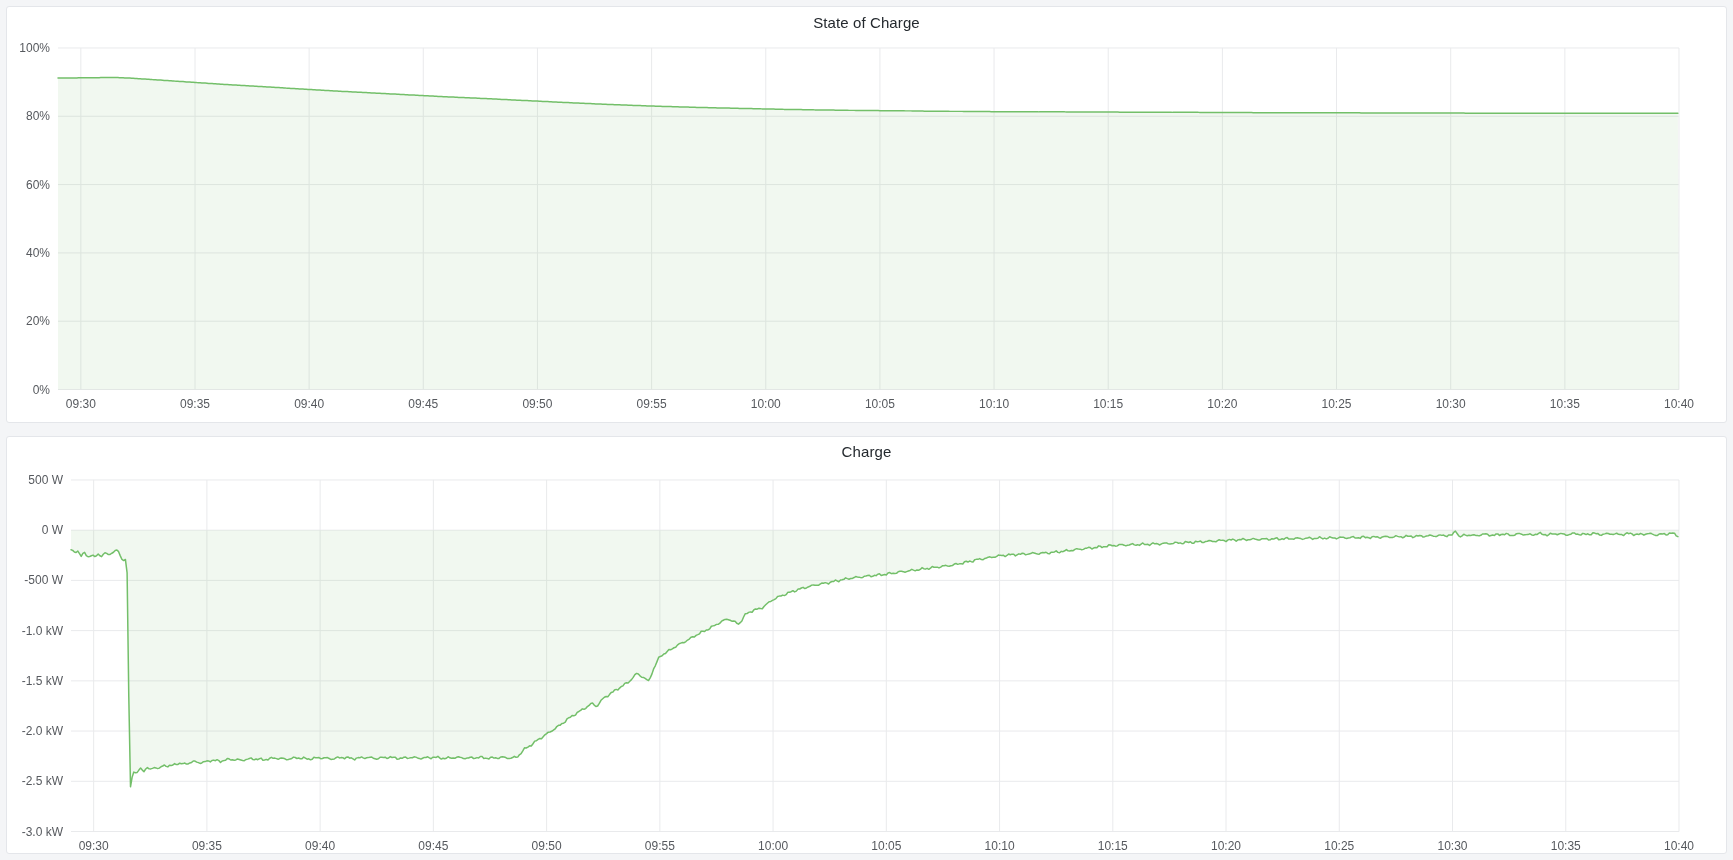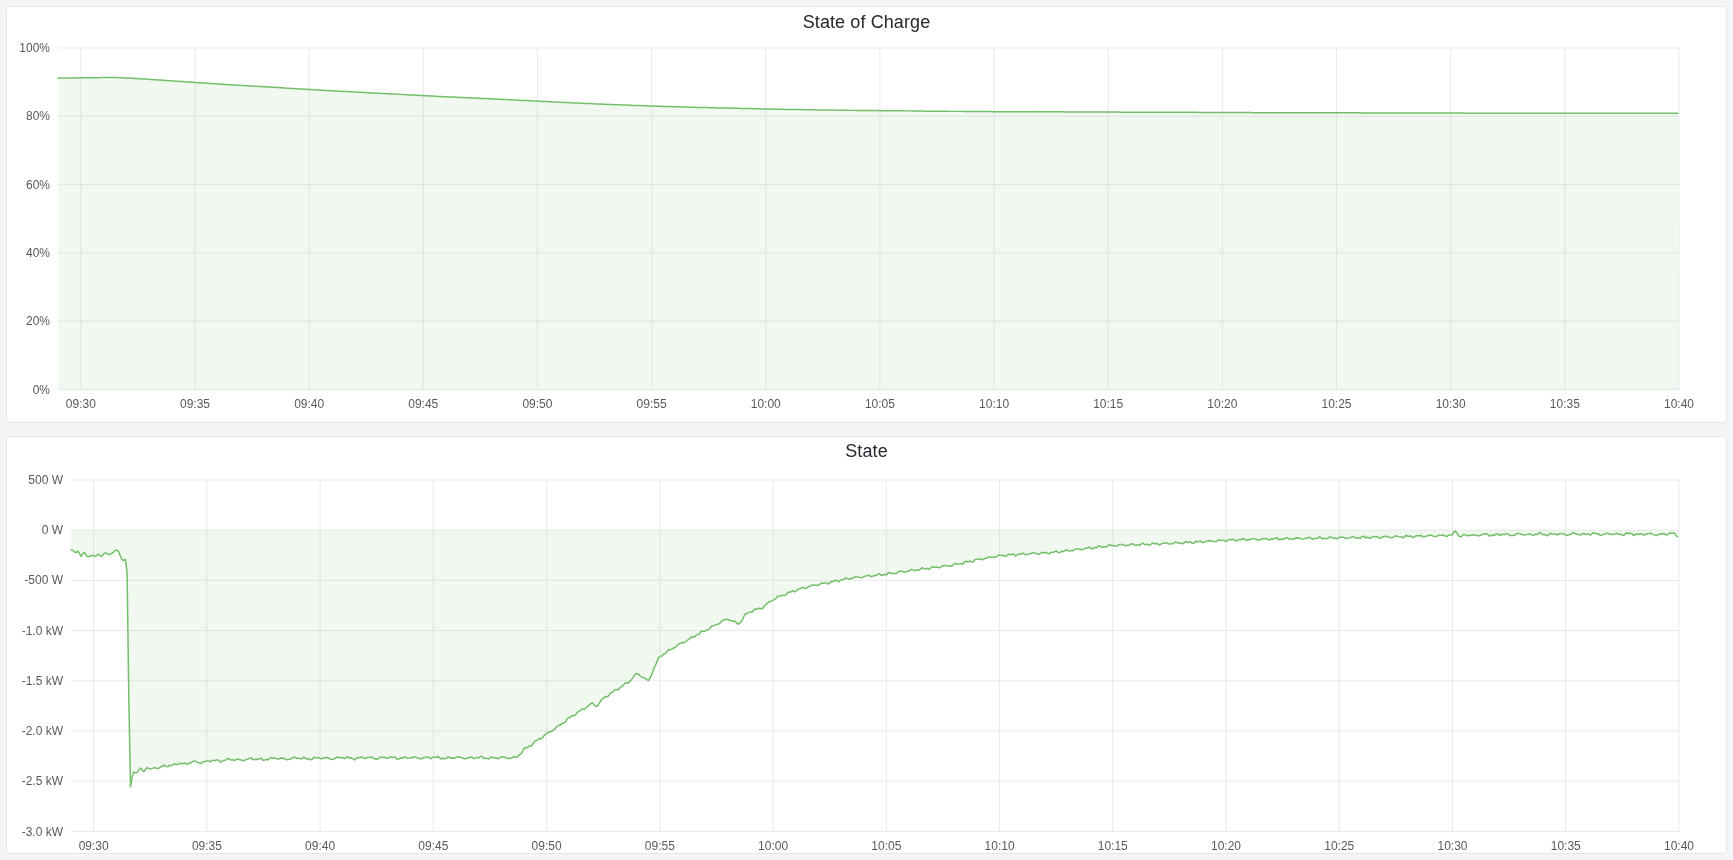--- a/index.html
+++ b/index.html
@@ -25,21 +25,21 @@
   .panel-soc { height: 417px; }
   .panel-power { height: 419px; }
   .panel-header {
     position: absolute; top: 0; left: 0; right: 0;
     height: 30px;
     display: flex; align-items: center; justify-content: center;
     z-index: 2;
     cursor: pointer;
   }
   .panel-title {
-    font-size: 18px; font-weight: 500; color: #24292e;
+    font-size: 15px; font-weight: 500; color: #24292e;
     letter-spacing: 0.1px;
   }
   .chart-svg { display: block; width: 100%; height: 100%; }
   .chart-svg text {
     font-family: "Liberation Sans", sans-serif;
     font-size: 12px;
     fill: #56595e;
   }
 </style>
 </head>
@@ -94,21 +94,21 @@
         <text x="1557.8450704225352" y="401" text-anchor="middle" fill="#56595e">10:35</text>
         <line x1="1672" y1="41" x2="1672" y2="383" stroke="#e9eaec" stroke-width="1"></line>
         <text x="1672" y="401" text-anchor="middle" fill="#56595e">10:40</text>
         <path d="M51.0 71.1L52.7 71.1L54.4 71.1L56.1 71.1L57.8 71.0L59.6 71.0L61.3 71.0L63.0 71.0L64.7 71.0L66.4 71.0L68.1 71.0L69.8 71.0L71.5 70.9L73.3 70.9L75.0 70.9L76.7 70.9L78.4 70.9L80.1 70.9L81.8 70.9L83.5 70.8L85.2 70.8L87.0 70.8L88.7 70.8L90.4 70.8L92.1 70.8L93.8 70.7L95.5 70.7L97.2 70.7L98.9 70.7L100.7 70.7L102.4 70.7L104.1 70.7L105.8 70.7L107.5 70.7L109.2 70.7L110.9 70.7L112.6 70.8L114.4 70.9L116.1 70.9L117.8 71.0L119.5 71.1L121.2 71.1L122.9 71.2L124.6 71.3L126.3 71.4L128.1 71.5L129.8 71.6L131.5 71.8L133.2 71.9L134.9 72.0L136.6 72.1L138.3 72.2L140.0 72.3L141.8 72.4L143.5 72.5L145.2 72.7L146.9 72.8L148.6 72.9L150.3 73.0L152.0 73.1L153.7 73.2L155.5 73.3L157.2 73.5L158.9 73.6L160.6 73.7L162.3 73.8L164.0 73.9L165.7 74.0L167.4 74.2L169.2 74.3L170.9 74.4L172.6 74.5L174.3 74.6L176.0 74.7L177.7 74.8L179.4 75.0L181.1 75.1L182.8 75.2L184.6 75.3L186.3 75.4L188.0 75.5L189.7 75.7L191.4 75.8L193.1 75.9L194.8 76.0L196.5 76.1L198.3 76.2L200.0 76.3L201.7 76.5L203.4 76.6L205.1 76.7L206.8 76.8L208.5 76.9L210.2 77.0L212.0 77.1L213.7 77.3L215.4 77.4L217.1 77.5L218.8 77.6L220.5 77.7L222.2 77.8L223.9 77.9L225.7 78.0L227.4 78.1L229.1 78.2L230.8 78.3L232.5 78.4L234.2 78.5L235.9 78.6L237.6 78.7L239.4 78.8L241.1 78.9L242.8 79.0L244.5 79.1L246.2 79.2L247.9 79.3L249.6 79.4L251.3 79.5L253.1 79.6L254.8 79.7L256.5 79.8L258.2 79.9L259.9 80.0L261.6 80.1L263.3 80.2L265.0 80.3L266.8 80.4L268.5 80.5L270.2 80.6L271.9 80.7L273.6 80.8L275.3 80.9L277.0 81.0L278.7 81.2L280.5 81.3L282.2 81.4L283.9 81.5L285.6 81.6L287.3 81.7L289.0 81.8L290.7 81.9L292.4 82.0L294.1 82.1L295.9 82.2L297.6 82.3L299.3 82.4L301.0 82.5L302.7 82.6L304.4 82.7L306.1 82.8L307.8 82.9L309.6 83.0L311.3 83.1L313.0 83.2L314.7 83.3L316.4 83.4L318.1 83.5L319.8 83.6L321.5 83.7L323.3 83.8L325.0 83.9L326.7 84.0L328.4 84.1L330.1 84.2L331.8 84.3L333.5 84.4L335.2 84.5L337.0 84.5L338.7 84.6L340.4 84.7L342.1 84.8L343.8 84.9L345.5 85.0L347.2 85.1L348.9 85.2L350.7 85.3L352.4 85.4L354.1 85.4L355.8 85.5L357.5 85.6L359.2 85.7L360.9 85.8L362.6 85.9L364.4 86.0L366.1 86.1L367.8 86.2L369.5 86.3L371.2 86.3L372.9 86.4L374.6 86.5L376.3 86.6L378.1 86.7L379.8 86.8L381.5 86.9L383.2 87.0L384.9 87.1L386.6 87.2L388.3 87.2L390.0 87.3L391.8 87.4L393.5 87.5L395.2 87.6L396.9 87.7L398.6 87.8L400.3 87.9L402.0 88.0L403.7 88.1L405.5 88.1L407.2 88.2L408.9 88.3L410.6 88.4L412.3 88.5L414.0 88.6L415.7 88.7L417.4 88.8L419.1 88.9L420.9 88.9L422.6 89.0L424.3 89.1L426.0 89.2L427.7 89.3L429.4 89.4L431.1 89.5L432.8 89.6L434.6 89.7L436.3 89.8L438.0 89.8L439.7 89.9L441.4 90.0L443.1 90.1L444.8 90.2L446.5 90.2L448.3 90.3L450.0 90.4L451.7 90.5L453.4 90.5L455.1 90.6L456.8 90.7L458.5 90.8L460.2 90.9L462.0 90.9L463.7 91.0L465.4 91.1L467.1 91.2L468.8 91.2L470.5 91.3L472.2 91.4L473.9 91.5L475.7 91.5L477.4 91.6L479.1 91.7L480.8 91.8L482.5 91.9L484.2 91.9L485.9 92.0L487.6 92.1L489.4 92.2L491.1 92.3L492.8 92.4L494.5 92.5L496.2 92.6L497.9 92.6L499.6 92.7L501.3 92.8L503.1 92.9L504.8 93.0L506.5 93.1L508.2 93.2L509.9 93.3L511.6 93.3L513.3 93.4L515.0 93.5L516.8 93.6L518.5 93.6L520.2 93.7L521.9 93.8L523.6 93.9L525.3 94.0L527.0 94.0L528.7 94.1L530.5 94.2L532.2 94.3L533.9 94.4L535.6 94.5L537.3 94.5L539.0 94.6L540.7 94.7L542.4 94.8L544.1 94.9L545.9 95.0L547.6 95.1L549.3 95.2L551.0 95.3L552.7 95.3L554.4 95.4L556.1 95.5L557.8 95.6L559.6 95.7L561.3 95.7L563.0 95.8L564.7 95.9L566.4 96.0L568.1 96.0L569.8 96.1L571.5 96.2L573.3 96.3L575.0 96.4L576.7 96.4L578.4 96.5L580.1 96.6L581.8 96.7L583.5 96.7L585.2 96.8L587.0 96.9L588.7 97.0L590.4 97.0L592.1 97.1L593.8 97.2L595.5 97.3L597.2 97.4L598.9 97.4L600.7 97.5L602.4 97.6L604.1 97.6L605.8 97.7L607.5 97.8L609.2 97.8L610.9 97.9L612.6 97.9L614.4 98.0L616.1 98.1L617.8 98.1L619.5 98.2L621.2 98.3L622.9 98.3L624.6 98.4L626.3 98.5L628.1 98.5L629.8 98.6L631.5 98.6L633.2 98.7L634.9 98.8L636.6 98.8L638.3 98.9L640.0 99.0L641.8 99.0L643.5 99.1L645.2 99.2L646.9 99.2L648.6 99.3L650.3 99.3L652.0 99.4L653.7 99.4L655.5 99.5L657.2 99.5L658.9 99.6L660.6 99.6L662.3 99.7L664.0 99.7L665.7 99.8L667.4 99.8L669.1 99.9L670.9 99.9L672.6 100.0L674.3 100.0L676.0 100.1L677.7 100.1L679.4 100.2L681.1 100.2L682.8 100.3L684.6 100.3L686.3 100.4L688.0 100.4L689.7 100.5L691.4 100.5L693.1 100.6L694.8 100.6L696.5 100.6L698.3 100.7L700.0 100.7L701.7 100.8L703.4 100.8L705.1 100.8L706.8 100.9L708.5 100.9L710.2 101.0L712.0 101.0L713.7 101.0L715.4 101.1L717.1 101.1L718.8 101.1L720.5 101.2L722.2 101.2L723.9 101.3L725.7 101.3L727.4 101.3L729.1 101.4L730.8 101.4L732.5 101.5L734.2 101.5L735.9 101.5L737.6 101.6L739.4 101.6L741.1 101.6L742.8 101.7L744.5 101.7L746.2 101.8L747.9 101.8L749.6 101.8L751.3 101.9L753.1 101.9L754.8 102.0L756.5 102.0L758.2 102.0L759.9 102.1L761.6 102.1L763.3 102.1L765.0 102.2L766.8 102.2L768.5 102.3L770.2 102.3L771.9 102.3L773.6 102.4L775.3 102.4L777.0 102.5L778.7 102.5L780.4 102.5L782.2 102.6L783.9 102.6L785.6 102.6L787.3 102.6L789.0 102.7L790.7 102.7L792.4 102.7L794.1 102.7L795.9 102.8L797.6 102.8L799.3 102.8L801.0 102.9L802.7 102.9L804.4 102.9L806.1 102.9L807.8 103.0L809.6 103.0L811.3 103.0L813.0 103.0L814.7 103.1L816.4 103.1L818.1 103.1L819.8 103.1L821.5 103.2L823.3 103.2L825.0 103.2L826.7 103.2L828.4 103.3L830.1 103.3L831.8 103.3L833.5 103.3L835.2 103.4L837.0 103.4L838.7 103.4L840.4 103.4L842.1 103.5L843.8 103.5L845.5 103.5L847.2 103.5L848.9 103.6L850.7 103.6L852.4 103.6L854.1 103.6L855.8 103.6L857.5 103.6L859.2 103.7L860.9 103.7L862.6 103.7L864.4 103.7L866.1 103.7L867.8 103.7L869.5 103.7L871.2 103.7L872.9 103.8L874.6 103.8L876.3 103.8L878.1 103.8L879.8 103.8L881.5 103.8L883.2 103.8L884.9 103.8L886.6 103.9L888.3 103.9L890.0 103.9L891.8 103.9L893.5 103.9L895.2 103.9L896.9 103.9L898.6 104.0L900.3 104.0L902.0 104.0L903.7 104.0L905.4 104.1L907.2 104.1L908.9 104.1L910.6 104.2L912.3 104.2L914.0 104.2L915.7 104.2L917.4 104.3L919.1 104.3L920.9 104.3L922.6 104.3L924.3 104.3L926.0 104.3L927.7 104.3L929.4 104.4L931.1 104.4L932.8 104.4L934.6 104.4L936.3 104.4L938.0 104.4L939.7 104.4L941.4 104.4L943.1 104.5L944.8 104.5L946.5 104.5L948.3 104.5L950.0 104.5L951.7 104.5L953.4 104.5L955.1 104.5L956.8 104.6L958.5 104.6L960.2 104.6L962.0 104.6L963.7 104.6L965.4 104.6L967.1 104.6L968.8 104.6L970.5 104.7L972.2 104.7L973.9 104.7L975.7 104.7L977.4 104.7L979.1 104.7L980.8 104.7L982.5 104.7L984.2 104.8L985.9 104.8L987.6 104.8L989.4 104.8L991.1 104.8L992.8 104.8L994.5 104.8L996.2 104.8L997.9 104.8L999.6 104.8L1001.3 104.8L1003.1 104.8L1004.8 104.8L1006.5 104.9L1008.2 104.9L1009.9 104.9L1011.6 104.9L1013.3 104.9L1015.0 104.9L1016.8 104.9L1018.5 104.9L1020.2 104.9L1021.9 104.9L1023.6 104.9L1025.3 104.9L1027.0 104.9L1028.7 104.9L1030.4 104.9L1032.2 105.0L1033.9 105.0L1035.6 105.0L1037.3 105.0L1039.0 105.0L1040.7 105.0L1042.4 105.0L1044.1 105.0L1045.9 105.0L1047.6 105.0L1049.3 105.0L1051.0 105.0L1052.7 105.0L1054.4 105.0L1056.1 105.0L1057.8 105.0L1059.6 105.1L1061.3 105.1L1063.0 105.1L1064.7 105.1L1066.4 105.1L1068.1 105.1L1069.8 105.1L1071.5 105.1L1073.3 105.1L1075.0 105.1L1076.7 105.1L1078.4 105.1L1080.1 105.1L1081.8 105.1L1083.5 105.1L1085.2 105.2L1087.0 105.2L1088.7 105.2L1090.4 105.2L1092.1 105.2L1093.8 105.2L1095.5 105.2L1097.2 105.2L1098.9 105.2L1100.7 105.2L1102.4 105.2L1104.1 105.2L1105.8 105.2L1107.5 105.2L1109.2 105.2L1110.9 105.2L1112.6 105.3L1114.4 105.3L1116.1 105.3L1117.8 105.3L1119.5 105.3L1121.2 105.3L1122.9 105.3L1124.6 105.3L1126.3 105.3L1128.1 105.3L1129.8 105.3L1131.5 105.3L1133.2 105.3L1134.9 105.3L1136.6 105.3L1138.3 105.3L1140.0 105.4L1141.8 105.4L1143.5 105.4L1145.2 105.4L1146.9 105.4L1148.6 105.4L1150.3 105.4L1152.0 105.4L1153.7 105.4L1155.4 105.4L1157.2 105.4L1158.9 105.4L1160.6 105.4L1162.3 105.4L1164.0 105.4L1165.7 105.5L1167.4 105.5L1169.1 105.5L1170.9 105.5L1172.6 105.5L1174.3 105.5L1176.0 105.5L1177.7 105.5L1179.4 105.5L1181.1 105.5L1182.8 105.5L1184.6 105.5L1186.3 105.5L1188.0 105.5L1189.7 105.5L1191.4 105.5L1193.1 105.6L1194.8 105.6L1196.5 105.6L1198.3 105.6L1200.0 105.6L1201.7 105.6L1203.4 105.6L1205.1 105.6L1206.8 105.6L1208.5 105.6L1210.2 105.6L1212.0 105.6L1213.7 105.6L1215.4 105.6L1217.1 105.6L1218.8 105.7L1220.5 105.7L1222.2 105.7L1223.9 105.7L1225.7 105.7L1227.4 105.7L1229.1 105.7L1230.8 105.7L1232.5 105.7L1234.2 105.7L1235.9 105.7L1237.6 105.7L1239.4 105.7L1241.1 105.7L1242.8 105.7L1244.5 105.7L1246.2 105.8L1247.9 105.8L1249.6 105.8L1251.3 105.8L1253.1 105.8L1254.8 105.8L1256.5 105.8L1258.2 105.8L1259.9 105.8L1261.6 105.8L1263.3 105.8L1265.0 105.8L1266.8 105.8L1268.5 105.8L1270.2 105.8L1271.9 105.8L1273.6 105.9L1275.3 105.9L1277.0 105.9L1278.7 105.9L1280.4 105.9L1282.2 105.9L1283.9 105.9L1285.6 105.9L1287.3 105.9L1289.0 105.9L1290.7 105.9L1292.4 105.9L1294.1 105.9L1295.9 105.9L1297.6 105.9L1299.3 106.0L1301.0 106.0L1302.7 106.0L1304.4 106.0L1306.1 106.0L1307.8 106.0L1309.6 106.0L1311.3 106.0L1313.0 106.0L1314.7 106.0L1316.4 106.0L1318.1 106.0L1319.8 106.0L1321.5 106.0L1323.3 106.0L1325.0 106.0L1326.7 106.0L1328.4 106.0L1330.1 106.0L1331.8 106.0L1333.5 106.0L1335.2 106.0L1337.0 106.0L1338.7 106.0L1340.4 106.0L1342.1 106.0L1343.8 106.0L1345.5 106.0L1347.2 106.0L1348.9 106.0L1350.7 106.0L1352.4 106.0L1354.1 106.1L1355.8 106.1L1357.5 106.1L1359.2 106.1L1360.9 106.1L1362.6 106.1L1364.4 106.1L1366.1 106.1L1367.8 106.1L1369.5 106.1L1371.2 106.1L1372.9 106.1L1374.6 106.1L1376.3 106.1L1378.1 106.1L1379.8 106.1L1381.5 106.1L1383.2 106.1L1384.9 106.1L1386.6 106.1L1388.3 106.1L1390.0 106.1L1391.7 106.1L1393.5 106.1L1395.2 106.1L1396.9 106.1L1398.6 106.2L1400.3 106.2L1402.0 106.2L1403.7 106.2L1405.4 106.2L1407.2 106.2L1408.9 106.2L1410.6 106.2L1412.3 106.2L1414.0 106.2L1415.7 106.2L1417.4 106.2L1419.1 106.2L1420.9 106.2L1422.6 106.2L1424.3 106.2L1426.0 106.2L1427.7 106.2L1429.4 106.2L1431.1 106.2L1432.8 106.2L1434.6 106.2L1436.3 106.2L1438.0 106.2L1439.7 106.2L1441.4 106.2L1443.1 106.2L1444.8 106.2L1446.5 106.2L1448.3 106.2L1450.0 106.2L1451.7 106.2L1453.4 106.2L1455.1 106.2L1456.8 106.2L1458.5 106.3L1460.2 106.3L1462.0 106.3L1463.7 106.3L1465.4 106.3L1467.1 106.3L1468.8 106.3L1470.5 106.3L1472.2 106.3L1473.9 106.3L1475.7 106.3L1477.4 106.3L1479.1 106.3L1480.8 106.3L1482.5 106.3L1484.2 106.3L1485.9 106.3L1487.6 106.3L1489.4 106.3L1491.1 106.3L1492.8 106.3L1494.5 106.3L1496.2 106.3L1497.9 106.3L1499.6 106.3L1501.3 106.3L1503.1 106.3L1504.8 106.3L1506.5 106.3L1508.2 106.3L1509.9 106.3L1511.6 106.3L1513.3 106.3L1515.0 106.3L1516.7 106.3L1518.5 106.3L1520.2 106.3L1521.9 106.3L1523.6 106.3L1525.3 106.3L1527.0 106.3L1528.7 106.3L1530.4 106.3L1532.2 106.3L1533.9 106.3L1535.6 106.3L1537.3 106.3L1539.0 106.3L1540.7 106.3L1542.4 106.3L1544.1 106.3L1545.9 106.3L1547.6 106.3L1549.3 106.3L1551.0 106.3L1552.7 106.3L1554.4 106.4L1556.1 106.4L1557.8 106.4L1559.6 106.4L1561.3 106.4L1563.0 106.4L1564.7 106.4L1566.4 106.4L1568.1 106.4L1569.8 106.4L1571.5 106.4L1573.3 106.4L1575.0 106.4L1576.7 106.4L1578.4 106.4L1580.1 106.4L1581.8 106.4L1583.5 106.4L1585.2 106.4L1587.0 106.4L1588.7 106.4L1590.4 106.4L1592.1 106.4L1593.8 106.4L1595.5 106.4L1597.2 106.4L1598.9 106.4L1600.7 106.4L1602.4 106.4L1604.1 106.4L1605.8 106.4L1607.5 106.4L1609.2 106.4L1610.9 106.4L1612.6 106.4L1614.4 106.4L1616.1 106.4L1617.8 106.4L1619.5 106.4L1621.2 106.4L1622.9 106.4L1624.6 106.4L1626.3 106.4L1628.1 106.4L1629.8 106.4L1631.5 106.4L1633.2 106.4L1634.9 106.4L1636.6 106.4L1638.3 106.4L1640.0 106.4L1641.7 106.4L1643.5 106.5L1645.2 106.5L1646.9 106.5L1648.6 106.5L1650.3 106.5L1652.0 106.5L1653.7 106.5L1655.4 106.5L1657.2 106.5L1658.9 106.5L1660.6 106.5L1662.3 106.5L1664.0 106.5L1665.7 106.5L1667.4 106.5L1669.1 106.5L1670.9 106.5L1672 383.0L51 383.0Z" fill="rgba(115,191,105,0.10)" stroke="none"></path>
         <path d="M51.0 71.1L52.7 71.1L54.4 71.1L56.1 71.1L57.8 71.0L59.6 71.0L61.3 71.0L63.0 71.0L64.7 71.0L66.4 71.0L68.1 71.0L69.8 71.0L71.5 70.9L73.3 70.9L75.0 70.9L76.7 70.9L78.4 70.9L80.1 70.9L81.8 70.9L83.5 70.8L85.2 70.8L87.0 70.8L88.7 70.8L90.4 70.8L92.1 70.8L93.8 70.7L95.5 70.7L97.2 70.7L98.9 70.7L100.7 70.7L102.4 70.7L104.1 70.7L105.8 70.7L107.5 70.7L109.2 70.7L110.9 70.7L112.6 70.8L114.4 70.9L116.1 70.9L117.8 71.0L119.5 71.1L121.2 71.1L122.9 71.2L124.6 71.3L126.3 71.4L128.1 71.5L129.8 71.6L131.5 71.8L133.2 71.9L134.9 72.0L136.6 72.1L138.3 72.2L140.0 72.3L141.8 72.4L143.5 72.5L145.2 72.7L146.9 72.8L148.6 72.9L150.3 73.0L152.0 73.1L153.7 73.2L155.5 73.3L157.2 73.5L158.9 73.6L160.6 73.7L162.3 73.8L164.0 73.9L165.7 74.0L167.4 74.2L169.2 74.3L170.9 74.4L172.6 74.5L174.3 74.6L176.0 74.7L177.7 74.8L179.4 75.0L181.1 75.1L182.8 75.2L184.6 75.3L186.3 75.4L188.0 75.5L189.7 75.7L191.4 75.8L193.1 75.9L194.8 76.0L196.5 76.1L198.3 76.2L200.0 76.3L201.7 76.5L203.4 76.6L205.1 76.7L206.8 76.8L208.5 76.9L210.2 77.0L212.0 77.1L213.7 77.3L215.4 77.4L217.1 77.5L218.8 77.6L220.5 77.7L222.2 77.8L223.9 77.9L225.7 78.0L227.4 78.1L229.1 78.2L230.8 78.3L232.5 78.4L234.2 78.5L235.9 78.6L237.6 78.7L239.4 78.8L241.1 78.9L242.8 79.0L244.5 79.1L246.2 79.2L247.9 79.3L249.6 79.4L251.3 79.5L253.1 79.6L254.8 79.7L256.5 79.8L258.2 79.9L259.9 80.0L261.6 80.1L263.3 80.2L265.0 80.3L266.8 80.4L268.5 80.5L270.2 80.6L271.9 80.7L273.6 80.8L275.3 80.9L277.0 81.0L278.7 81.2L280.5 81.3L282.2 81.4L283.9 81.5L285.6 81.6L287.3 81.7L289.0 81.8L290.7 81.9L292.4 82.0L294.1 82.1L295.9 82.2L297.6 82.3L299.3 82.4L301.0 82.5L302.7 82.6L304.4 82.7L306.1 82.8L307.8 82.9L309.6 83.0L311.3 83.1L313.0 83.2L314.7 83.3L316.4 83.4L318.1 83.5L319.8 83.6L321.5 83.7L323.3 83.8L325.0 83.9L326.7 84.0L328.4 84.1L330.1 84.2L331.8 84.3L333.5 84.4L335.2 84.5L337.0 84.5L338.7 84.6L340.4 84.7L342.1 84.8L343.8 84.9L345.5 85.0L347.2 85.1L348.9 85.2L350.7 85.3L352.4 85.4L354.1 85.4L355.8 85.5L357.5 85.6L359.2 85.7L360.9 85.8L362.6 85.9L364.4 86.0L366.1 86.1L367.8 86.2L369.5 86.3L371.2 86.3L372.9 86.4L374.6 86.5L376.3 86.6L378.1 86.7L379.8 86.8L381.5 86.9L383.2 87.0L384.9 87.1L386.6 87.2L388.3 87.2L390.0 87.3L391.8 87.4L393.5 87.5L395.2 87.6L396.9 87.7L398.6 87.8L400.3 87.9L402.0 88.0L403.7 88.1L405.5 88.1L407.2 88.2L408.9 88.3L410.6 88.4L412.3 88.5L414.0 88.6L415.7 88.7L417.4 88.8L419.1 88.9L420.9 88.9L422.6 89.0L424.3 89.1L426.0 89.2L427.7 89.3L429.4 89.4L431.1 89.5L432.8 89.6L434.6 89.7L436.3 89.8L438.0 89.8L439.7 89.9L441.4 90.0L443.1 90.1L444.8 90.2L446.5 90.2L448.3 90.3L450.0 90.4L451.7 90.5L453.4 90.5L455.1 90.6L456.8 90.7L458.5 90.8L460.2 90.9L462.0 90.9L463.7 91.0L465.4 91.1L467.1 91.2L468.8 91.2L470.5 91.3L472.2 91.4L473.9 91.5L475.7 91.5L477.4 91.6L479.1 91.7L480.8 91.8L482.5 91.9L484.2 91.9L485.9 92.0L487.6 92.1L489.4 92.2L491.1 92.3L492.8 92.4L494.5 92.5L496.2 92.6L497.9 92.6L499.6 92.7L501.3 92.8L503.1 92.9L504.8 93.0L506.5 93.1L508.2 93.2L509.9 93.3L511.6 93.3L513.3 93.4L515.0 93.5L516.8 93.6L518.5 93.6L520.2 93.7L521.9 93.8L523.6 93.9L525.3 94.0L527.0 94.0L528.7 94.1L530.5 94.2L532.2 94.3L533.9 94.4L535.6 94.5L537.3 94.5L539.0 94.6L540.7 94.7L542.4 94.8L544.1 94.9L545.9 95.0L547.6 95.1L549.3 95.2L551.0 95.3L552.7 95.3L554.4 95.4L556.1 95.5L557.8 95.6L559.6 95.7L561.3 95.7L563.0 95.8L564.7 95.9L566.4 96.0L568.1 96.0L569.8 96.1L571.5 96.2L573.3 96.3L575.0 96.4L576.7 96.4L578.4 96.5L580.1 96.6L581.8 96.7L583.5 96.7L585.2 96.8L587.0 96.9L588.7 97.0L590.4 97.0L592.1 97.1L593.8 97.2L595.5 97.3L597.2 97.4L598.9 97.4L600.7 97.5L602.4 97.6L604.1 97.6L605.8 97.7L607.5 97.8L609.2 97.8L610.9 97.9L612.6 97.9L614.4 98.0L616.1 98.1L617.8 98.1L619.5 98.2L621.2 98.3L622.9 98.3L624.6 98.4L626.3 98.5L628.1 98.5L629.8 98.6L631.5 98.6L633.2 98.7L634.9 98.8L636.6 98.8L638.3 98.9L640.0 99.0L641.8 99.0L643.5 99.1L645.2 99.2L646.9 99.2L648.6 99.3L650.3 99.3L652.0 99.4L653.7 99.4L655.5 99.5L657.2 99.5L658.9 99.6L660.6 99.6L662.3 99.7L664.0 99.7L665.7 99.8L667.4 99.8L669.1 99.9L670.9 99.9L672.6 100.0L674.3 100.0L676.0 100.1L677.7 100.1L679.4 100.2L681.1 100.2L682.8 100.3L684.6 100.3L686.3 100.4L688.0 100.4L689.7 100.5L691.4 100.5L693.1 100.6L694.8 100.6L696.5 100.6L698.3 100.7L700.0 100.7L701.7 100.8L703.4 100.8L705.1 100.8L706.8 100.9L708.5 100.9L710.2 101.0L712.0 101.0L713.7 101.0L715.4 101.1L717.1 101.1L718.8 101.1L720.5 101.2L722.2 101.2L723.9 101.3L725.7 101.3L727.4 101.3L729.1 101.4L730.8 101.4L732.5 101.5L734.2 101.5L735.9 101.5L737.6 101.6L739.4 101.6L741.1 101.6L742.8 101.7L744.5 101.7L746.2 101.8L747.9 101.8L749.6 101.8L751.3 101.9L753.1 101.9L754.8 102.0L756.5 102.0L758.2 102.0L759.9 102.1L761.6 102.1L763.3 102.1L765.0 102.2L766.8 102.2L768.5 102.3L770.2 102.3L771.9 102.3L773.6 102.4L775.3 102.4L777.0 102.5L778.7 102.5L780.4 102.5L782.2 102.6L783.9 102.6L785.6 102.6L787.3 102.6L789.0 102.7L790.7 102.7L792.4 102.7L794.1 102.7L795.9 102.8L797.6 102.8L799.3 102.8L801.0 102.9L802.7 102.9L804.4 102.9L806.1 102.9L807.8 103.0L809.6 103.0L811.3 103.0L813.0 103.0L814.7 103.1L816.4 103.1L818.1 103.1L819.8 103.1L821.5 103.2L823.3 103.2L825.0 103.2L826.7 103.2L828.4 103.3L830.1 103.3L831.8 103.3L833.5 103.3L835.2 103.4L837.0 103.4L838.7 103.4L840.4 103.4L842.1 103.5L843.8 103.5L845.5 103.5L847.2 103.5L848.9 103.6L850.7 103.6L852.4 103.6L854.1 103.6L855.8 103.6L857.5 103.6L859.2 103.7L860.9 103.7L862.6 103.7L864.4 103.7L866.1 103.7L867.8 103.7L869.5 103.7L871.2 103.7L872.9 103.8L874.6 103.8L876.3 103.8L878.1 103.8L879.8 103.8L881.5 103.8L883.2 103.8L884.9 103.8L886.6 103.9L888.3 103.9L890.0 103.9L891.8 103.9L893.5 103.9L895.2 103.9L896.9 103.9L898.6 104.0L900.3 104.0L902.0 104.0L903.7 104.0L905.4 104.1L907.2 104.1L908.9 104.1L910.6 104.2L912.3 104.2L914.0 104.2L915.7 104.2L917.4 104.3L919.1 104.3L920.9 104.3L922.6 104.3L924.3 104.3L926.0 104.3L927.7 104.3L929.4 104.4L931.1 104.4L932.8 104.4L934.6 104.4L936.3 104.4L938.0 104.4L939.7 104.4L941.4 104.4L943.1 104.5L944.8 104.5L946.5 104.5L948.3 104.5L950.0 104.5L951.7 104.5L953.4 104.5L955.1 104.5L956.8 104.6L958.5 104.6L960.2 104.6L962.0 104.6L963.7 104.6L965.4 104.6L967.1 104.6L968.8 104.6L970.5 104.7L972.2 104.7L973.9 104.7L975.7 104.7L977.4 104.7L979.1 104.7L980.8 104.7L982.5 104.7L984.2 104.8L985.9 104.8L987.6 104.8L989.4 104.8L991.1 104.8L992.8 104.8L994.5 104.8L996.2 104.8L997.9 104.8L999.6 104.8L1001.3 104.8L1003.1 104.8L1004.8 104.8L1006.5 104.9L1008.2 104.9L1009.9 104.9L1011.6 104.9L1013.3 104.9L1015.0 104.9L1016.8 104.9L1018.5 104.9L1020.2 104.9L1021.9 104.9L1023.6 104.9L1025.3 104.9L1027.0 104.9L1028.7 104.9L1030.4 104.9L1032.2 105.0L1033.9 105.0L1035.6 105.0L1037.3 105.0L1039.0 105.0L1040.7 105.0L1042.4 105.0L1044.1 105.0L1045.9 105.0L1047.6 105.0L1049.3 105.0L1051.0 105.0L1052.7 105.0L1054.4 105.0L1056.1 105.0L1057.8 105.0L1059.6 105.1L1061.3 105.1L1063.0 105.1L1064.7 105.1L1066.4 105.1L1068.1 105.1L1069.8 105.1L1071.5 105.1L1073.3 105.1L1075.0 105.1L1076.7 105.1L1078.4 105.1L1080.1 105.1L1081.8 105.1L1083.5 105.1L1085.2 105.2L1087.0 105.2L1088.7 105.2L1090.4 105.2L1092.1 105.2L1093.8 105.2L1095.5 105.2L1097.2 105.2L1098.9 105.2L1100.7 105.2L1102.4 105.2L1104.1 105.2L1105.8 105.2L1107.5 105.2L1109.2 105.2L1110.9 105.2L1112.6 105.3L1114.4 105.3L1116.1 105.3L1117.8 105.3L1119.5 105.3L1121.2 105.3L1122.9 105.3L1124.6 105.3L1126.3 105.3L1128.1 105.3L1129.8 105.3L1131.5 105.3L1133.2 105.3L1134.9 105.3L1136.6 105.3L1138.3 105.3L1140.0 105.4L1141.8 105.4L1143.5 105.4L1145.2 105.4L1146.9 105.4L1148.6 105.4L1150.3 105.4L1152.0 105.4L1153.7 105.4L1155.4 105.4L1157.2 105.4L1158.9 105.4L1160.6 105.4L1162.3 105.4L1164.0 105.4L1165.7 105.5L1167.4 105.5L1169.1 105.5L1170.9 105.5L1172.6 105.5L1174.3 105.5L1176.0 105.5L1177.7 105.5L1179.4 105.5L1181.1 105.5L1182.8 105.5L1184.6 105.5L1186.3 105.5L1188.0 105.5L1189.7 105.5L1191.4 105.5L1193.1 105.6L1194.8 105.6L1196.5 105.6L1198.3 105.6L1200.0 105.6L1201.7 105.6L1203.4 105.6L1205.1 105.6L1206.8 105.6L1208.5 105.6L1210.2 105.6L1212.0 105.6L1213.7 105.6L1215.4 105.6L1217.1 105.6L1218.8 105.7L1220.5 105.7L1222.2 105.7L1223.9 105.7L1225.7 105.7L1227.4 105.7L1229.1 105.7L1230.8 105.7L1232.5 105.7L1234.2 105.7L1235.9 105.7L1237.6 105.7L1239.4 105.7L1241.1 105.7L1242.8 105.7L1244.5 105.7L1246.2 105.8L1247.9 105.8L1249.6 105.8L1251.3 105.8L1253.1 105.8L1254.8 105.8L1256.5 105.8L1258.2 105.8L1259.9 105.8L1261.6 105.8L1263.3 105.8L1265.0 105.8L1266.8 105.8L1268.5 105.8L1270.2 105.8L1271.9 105.8L1273.6 105.9L1275.3 105.9L1277.0 105.9L1278.7 105.9L1280.4 105.9L1282.2 105.9L1283.9 105.9L1285.6 105.9L1287.3 105.9L1289.0 105.9L1290.7 105.9L1292.4 105.9L1294.1 105.9L1295.9 105.9L1297.6 105.9L1299.3 106.0L1301.0 106.0L1302.7 106.0L1304.4 106.0L1306.1 106.0L1307.8 106.0L1309.6 106.0L1311.3 106.0L1313.0 106.0L1314.7 106.0L1316.4 106.0L1318.1 106.0L1319.8 106.0L1321.5 106.0L1323.3 106.0L1325.0 106.0L1326.7 106.0L1328.4 106.0L1330.1 106.0L1331.8 106.0L1333.5 106.0L1335.2 106.0L1337.0 106.0L1338.7 106.0L1340.4 106.0L1342.1 106.0L1343.8 106.0L1345.5 106.0L1347.2 106.0L1348.9 106.0L1350.7 106.0L1352.4 106.0L1354.1 106.1L1355.8 106.1L1357.5 106.1L1359.2 106.1L1360.9 106.1L1362.6 106.1L1364.4 106.1L1366.1 106.1L1367.8 106.1L1369.5 106.1L1371.2 106.1L1372.9 106.1L1374.6 106.1L1376.3 106.1L1378.1 106.1L1379.8 106.1L1381.5 106.1L1383.2 106.1L1384.9 106.1L1386.6 106.1L1388.3 106.1L1390.0 106.1L1391.7 106.1L1393.5 106.1L1395.2 106.1L1396.9 106.1L1398.6 106.2L1400.3 106.2L1402.0 106.2L1403.7 106.2L1405.4 106.2L1407.2 106.2L1408.9 106.2L1410.6 106.2L1412.3 106.2L1414.0 106.2L1415.7 106.2L1417.4 106.2L1419.1 106.2L1420.9 106.2L1422.6 106.2L1424.3 106.2L1426.0 106.2L1427.7 106.2L1429.4 106.2L1431.1 106.2L1432.8 106.2L1434.6 106.2L1436.3 106.2L1438.0 106.2L1439.7 106.2L1441.4 106.2L1443.1 106.2L1444.8 106.2L1446.5 106.2L1448.3 106.2L1450.0 106.2L1451.7 106.2L1453.4 106.2L1455.1 106.2L1456.8 106.2L1458.5 106.3L1460.2 106.3L1462.0 106.3L1463.7 106.3L1465.4 106.3L1467.1 106.3L1468.8 106.3L1470.5 106.3L1472.2 106.3L1473.9 106.3L1475.7 106.3L1477.4 106.3L1479.1 106.3L1480.8 106.3L1482.5 106.3L1484.2 106.3L1485.9 106.3L1487.6 106.3L1489.4 106.3L1491.1 106.3L1492.8 106.3L1494.5 106.3L1496.2 106.3L1497.9 106.3L1499.6 106.3L1501.3 106.3L1503.1 106.3L1504.8 106.3L1506.5 106.3L1508.2 106.3L1509.9 106.3L1511.6 106.3L1513.3 106.3L1515.0 106.3L1516.7 106.3L1518.5 106.3L1520.2 106.3L1521.9 106.3L1523.6 106.3L1525.3 106.3L1527.0 106.3L1528.7 106.3L1530.4 106.3L1532.2 106.3L1533.9 106.3L1535.6 106.3L1537.3 106.3L1539.0 106.3L1540.7 106.3L1542.4 106.3L1544.1 106.3L1545.9 106.3L1547.6 106.3L1549.3 106.3L1551.0 106.3L1552.7 106.3L1554.4 106.4L1556.1 106.4L1557.8 106.4L1559.6 106.4L1561.3 106.4L1563.0 106.4L1564.7 106.4L1566.4 106.4L1568.1 106.4L1569.8 106.4L1571.5 106.4L1573.3 106.4L1575.0 106.4L1576.7 106.4L1578.4 106.4L1580.1 106.4L1581.8 106.4L1583.5 106.4L1585.2 106.4L1587.0 106.4L1588.7 106.4L1590.4 106.4L1592.1 106.4L1593.8 106.4L1595.5 106.4L1597.2 106.4L1598.9 106.4L1600.7 106.4L1602.4 106.4L1604.1 106.4L1605.8 106.4L1607.5 106.4L1609.2 106.4L1610.9 106.4L1612.6 106.4L1614.4 106.4L1616.1 106.4L1617.8 106.4L1619.5 106.4L1621.2 106.4L1622.9 106.4L1624.6 106.4L1626.3 106.4L1628.1 106.4L1629.8 106.4L1631.5 106.4L1633.2 106.4L1634.9 106.4L1636.6 106.4L1638.3 106.4L1640.0 106.4L1641.7 106.4L1643.5 106.5L1645.2 106.5L1646.9 106.5L1648.6 106.5L1650.3 106.5L1652.0 106.5L1653.7 106.5L1655.4 106.5L1657.2 106.5L1658.9 106.5L1660.6 106.5L1662.3 106.5L1664.0 106.5L1665.7 106.5L1667.4 106.5L1669.1 106.5L1670.9 106.5" fill="none" stroke="#73bf69" stroke-width="1.5" stroke-linejoin="round" stroke-linecap="round"></path>
       </svg>
   </section>
 
   <section class="panel panel-power">
     <header class="panel-header">
-      <span class="panel-title">State</span>
+      <span class="panel-title">Charge</span>
     </header>
     <svg id="chart1" class="chart-svg" xmlns="http://www.w3.org/2000/svg" preserveAspectRatio="none" viewBox="0 0 1719 417">
         <line x1="64" y1="43" x2="1672" y2="43" stroke="#e9eaec" stroke-width="1"></line>
         <text x="56" y="47" text-anchor="end" fill="#56595e">500 W</text>
         <line x1="64" y1="93.28571428571428" x2="1672" y2="93.28571428571428" stroke="#e9eaec" stroke-width="1"></line>
         <text x="56" y="97.28571428571428" text-anchor="end" fill="#56595e">0 W</text>
         <line x1="64" y1="143.57142857142856" x2="1672" y2="143.57142857142856" stroke="#e9eaec" stroke-width="1"></line>
         <text x="56" y="147.57142857142856" text-anchor="end" fill="#56595e">-500 W</text>
         <line x1="64" y1="193.85714285714286" x2="1672" y2="193.85714285714286" stroke="#e9eaec" stroke-width="1"></line>
         <text x="56" y="197.85714285714286" text-anchor="end" fill="#56595e">-1.0 kW</text>

